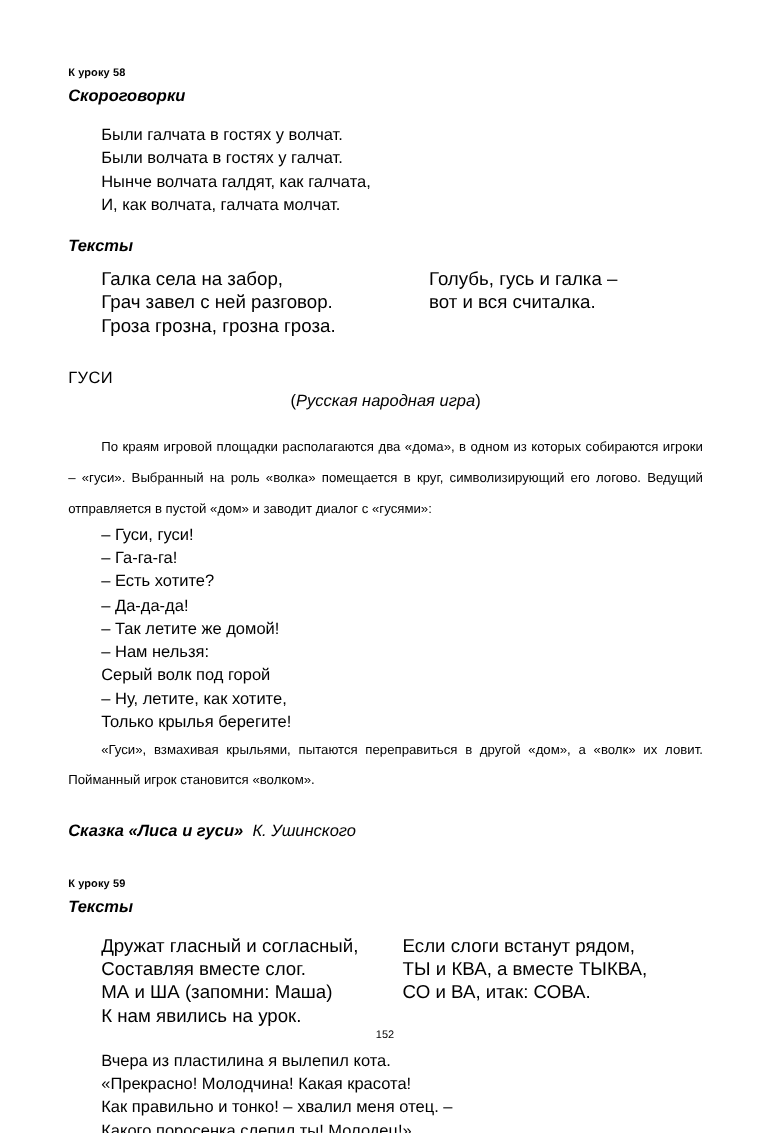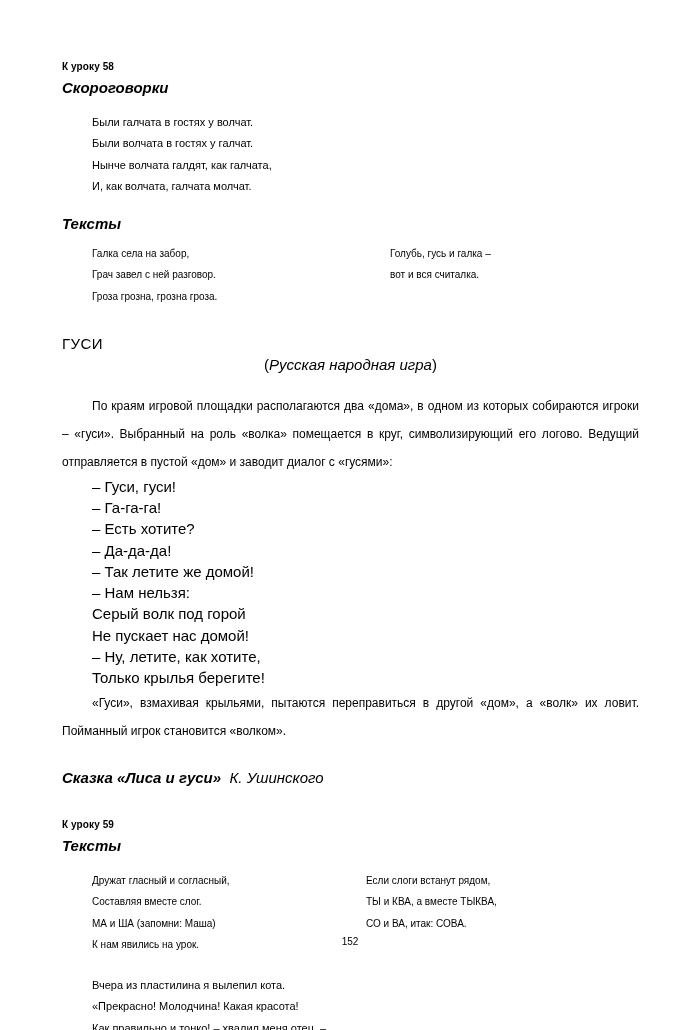--- a/index.html
+++ b/index.html
@@ -44,31 +44,31 @@
     font-style: italic;
     font-size: 15px;
     line-height: 21px;
     margin: 0;
   }
 
   
   .verse {
     margin: 0;
     padding-left: 30px;
-    font-size: 11px;
+    font-size: 15px;
     line-height: 21.3px;
   }
   .verse .line {
     white-space: pre-wrap;
   }
 
   
   .cols {
     position: relative;
-    font-size: 10px;
+    font-size: 17px;
     line-height: 21.3px;
   }
   .cols .col-a {
     padding-left: 30px;
   }
   .cols .col-b {
     position: absolute;
     top: 0;
     left: 328px;
   }
@@ -189,21 +189,20 @@
     <p class="para">По краям игровой площадки располагаются два «дома», в одном из которых собираются игроки – «гуси». Выбранный на роль «волка» помещается в круг, символизирующий его логово. Ведущий отправляется в пустой «дом» и заводит диалог с «гусями»:</p>
 
     <div class="dialogue">
       <div class="line">– Гуси, гуси!</div>
       <div class="line">– Га-га-га!</div>
       <div class="line">– Есть хотите?</div>
       <div class="line">– Да-да-да!</div>
       <div class="line">– Так летите же домой!</div>
       <div class="line">– Нам нельзя:</div>
       <div class="line">Серый волк под горой</div>
-      <div class="line">Не пускает нас домой!</div>
       <div class="line">– Ну, летите, как хотите,</div>
       <div class="line">Только крылья берегите!</div>
     </div>
 
     <p class="para">«Гуси», взмахивая крыльями, пытаются переправиться в другой «дом», а «волк» их ловит. Пойманный игрок становится «волком».</p>
 
     <div class="sp-22"></div>
 
     <p class="attrib"><span class="title">Сказка «Лиса и гуси»</span><span>&nbsp; </span><span class="author">К. Ушинского</span></p>
 

